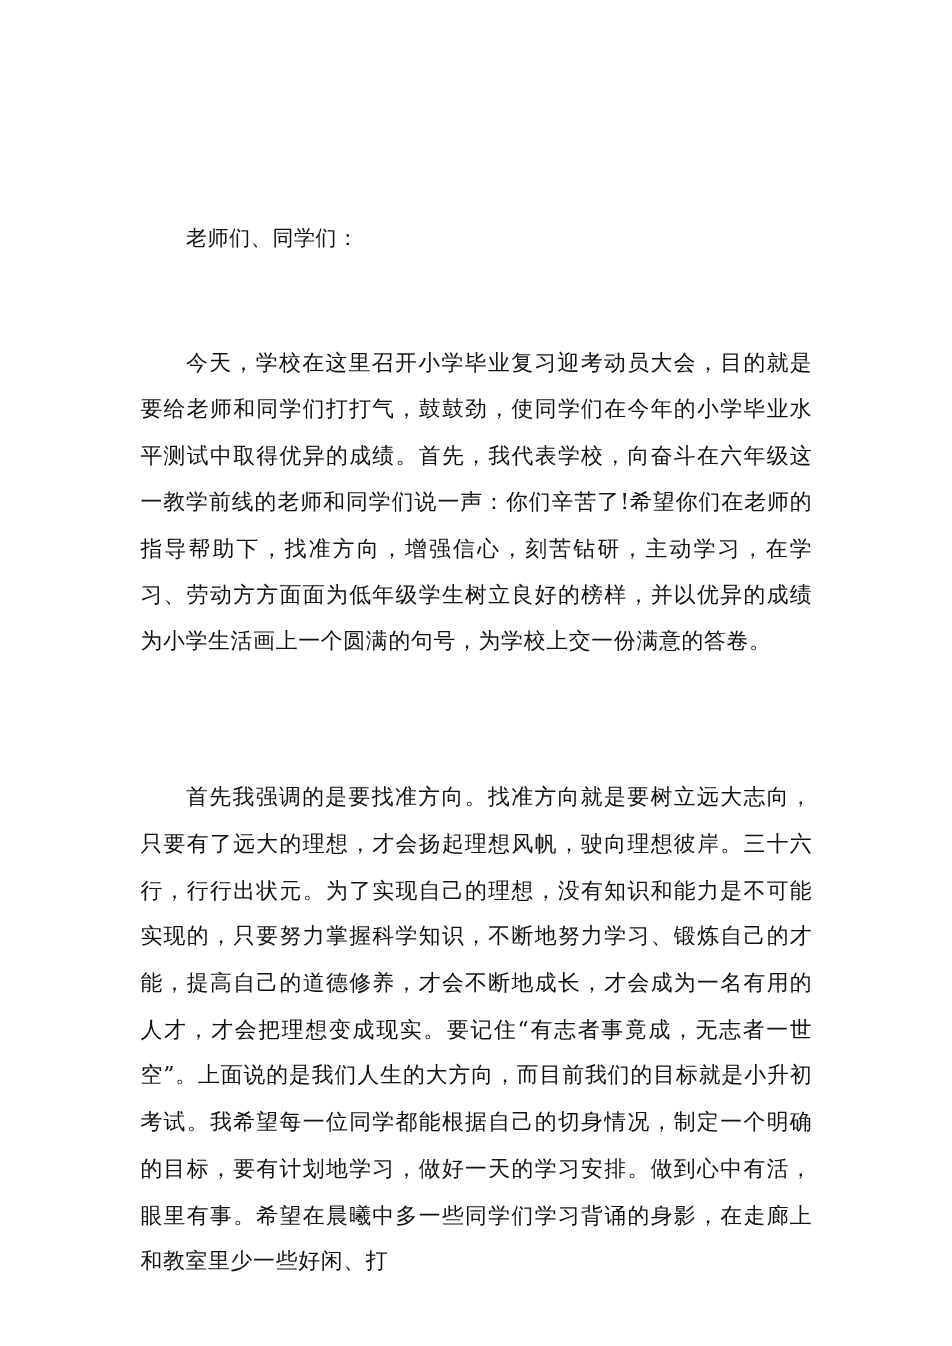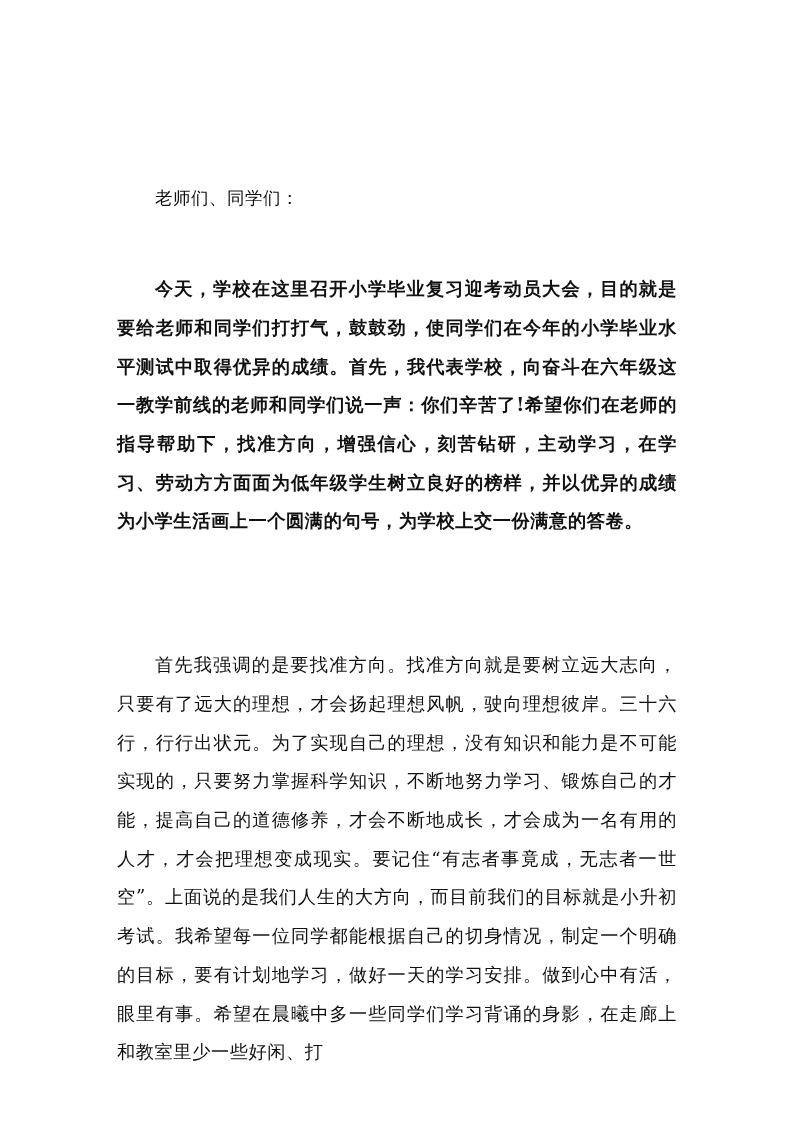--- a/index.html
+++ b/index.html
@@ -2,21 +2,21 @@
 <html><head>
 <meta charset="utf-8">
 <style>
   html, body { margin:0; padding:0; background:#ffffff; }
   body { width:793px; height:1122px; position:relative; overflow:hidden;
          font-family: "DejaVu Serif", "Liberation Serif", serif; color:#111; }
   .page { position:absolute; left:117px; top:0; width:560px; }
   .salutation { position:absolute; left:38px; top:186px; font-size:17.5px; line-height:24px; white-space:nowrap; letter-spacing:0.5px;font-family:Liberation Serif, serif; }
   .para { position:absolute; left:0; width:560px; font-size:18.2px; line-height:38.7px;
           text-align:justify; text-indent:38px; letter-spacing:0.6px; }
-  .p1 { top:252px;font-weight:bold; }
+  .p1 { top:266px; }
   .p2 { top:628px; }
 </style>
 </head>
 <body>
 
 <div class="page">
   <div class="salutation">老师们、同学们：</div>
   <p class="para p1">今天，学校在这里召开小学毕业复习迎考动员大会，目的就是要给老师和同学们打打气，鼓鼓劲，使同学们在今年的小学毕业水平测试中取得优异的成绩。首先，我代表学校，向奋斗在六年级这一教学前线的老师和同学们说一声：你们辛苦了!希望你们在老师的指导帮助下，找准方向，增强信心，刻苦钻研，主动学习，在学习、劳动方方面面为低年级学生树立良好的榜样，并以优异的成绩为小学生活画上一个圆满的句号，为学校上交一份满意的答卷。</p>
   <p class="para p2">首先我强调的是要找准方向。找准方向就是要树立远大志向，只要有了远大的理想，才会扬起理想风帆，驶向理想彼岸。三十六行，行行出状元。为了实现自己的理想，没有知识和能力是不可能实现的，只要努力掌握科学知识，不断地努力学习、锻炼自己的才能，提高自己的道德修养，才会不断地成长，才会成为一名有用的人才，才会把理想变成现实。要记住“有志者事竟成，无志者一世空”。上面说的是我们人生的大方向，而目前我们的目标就是小升初考试。我希望每一位同学都能根据自己的切身情况，制定一个明确的目标，要有计划地学习，做好一天的学习安排。做到心中有活，眼里有事。希望在晨曦中多一些同学们学习背诵的身影，在走廊上和教室里少一些好闲、打</p>
 </div>

